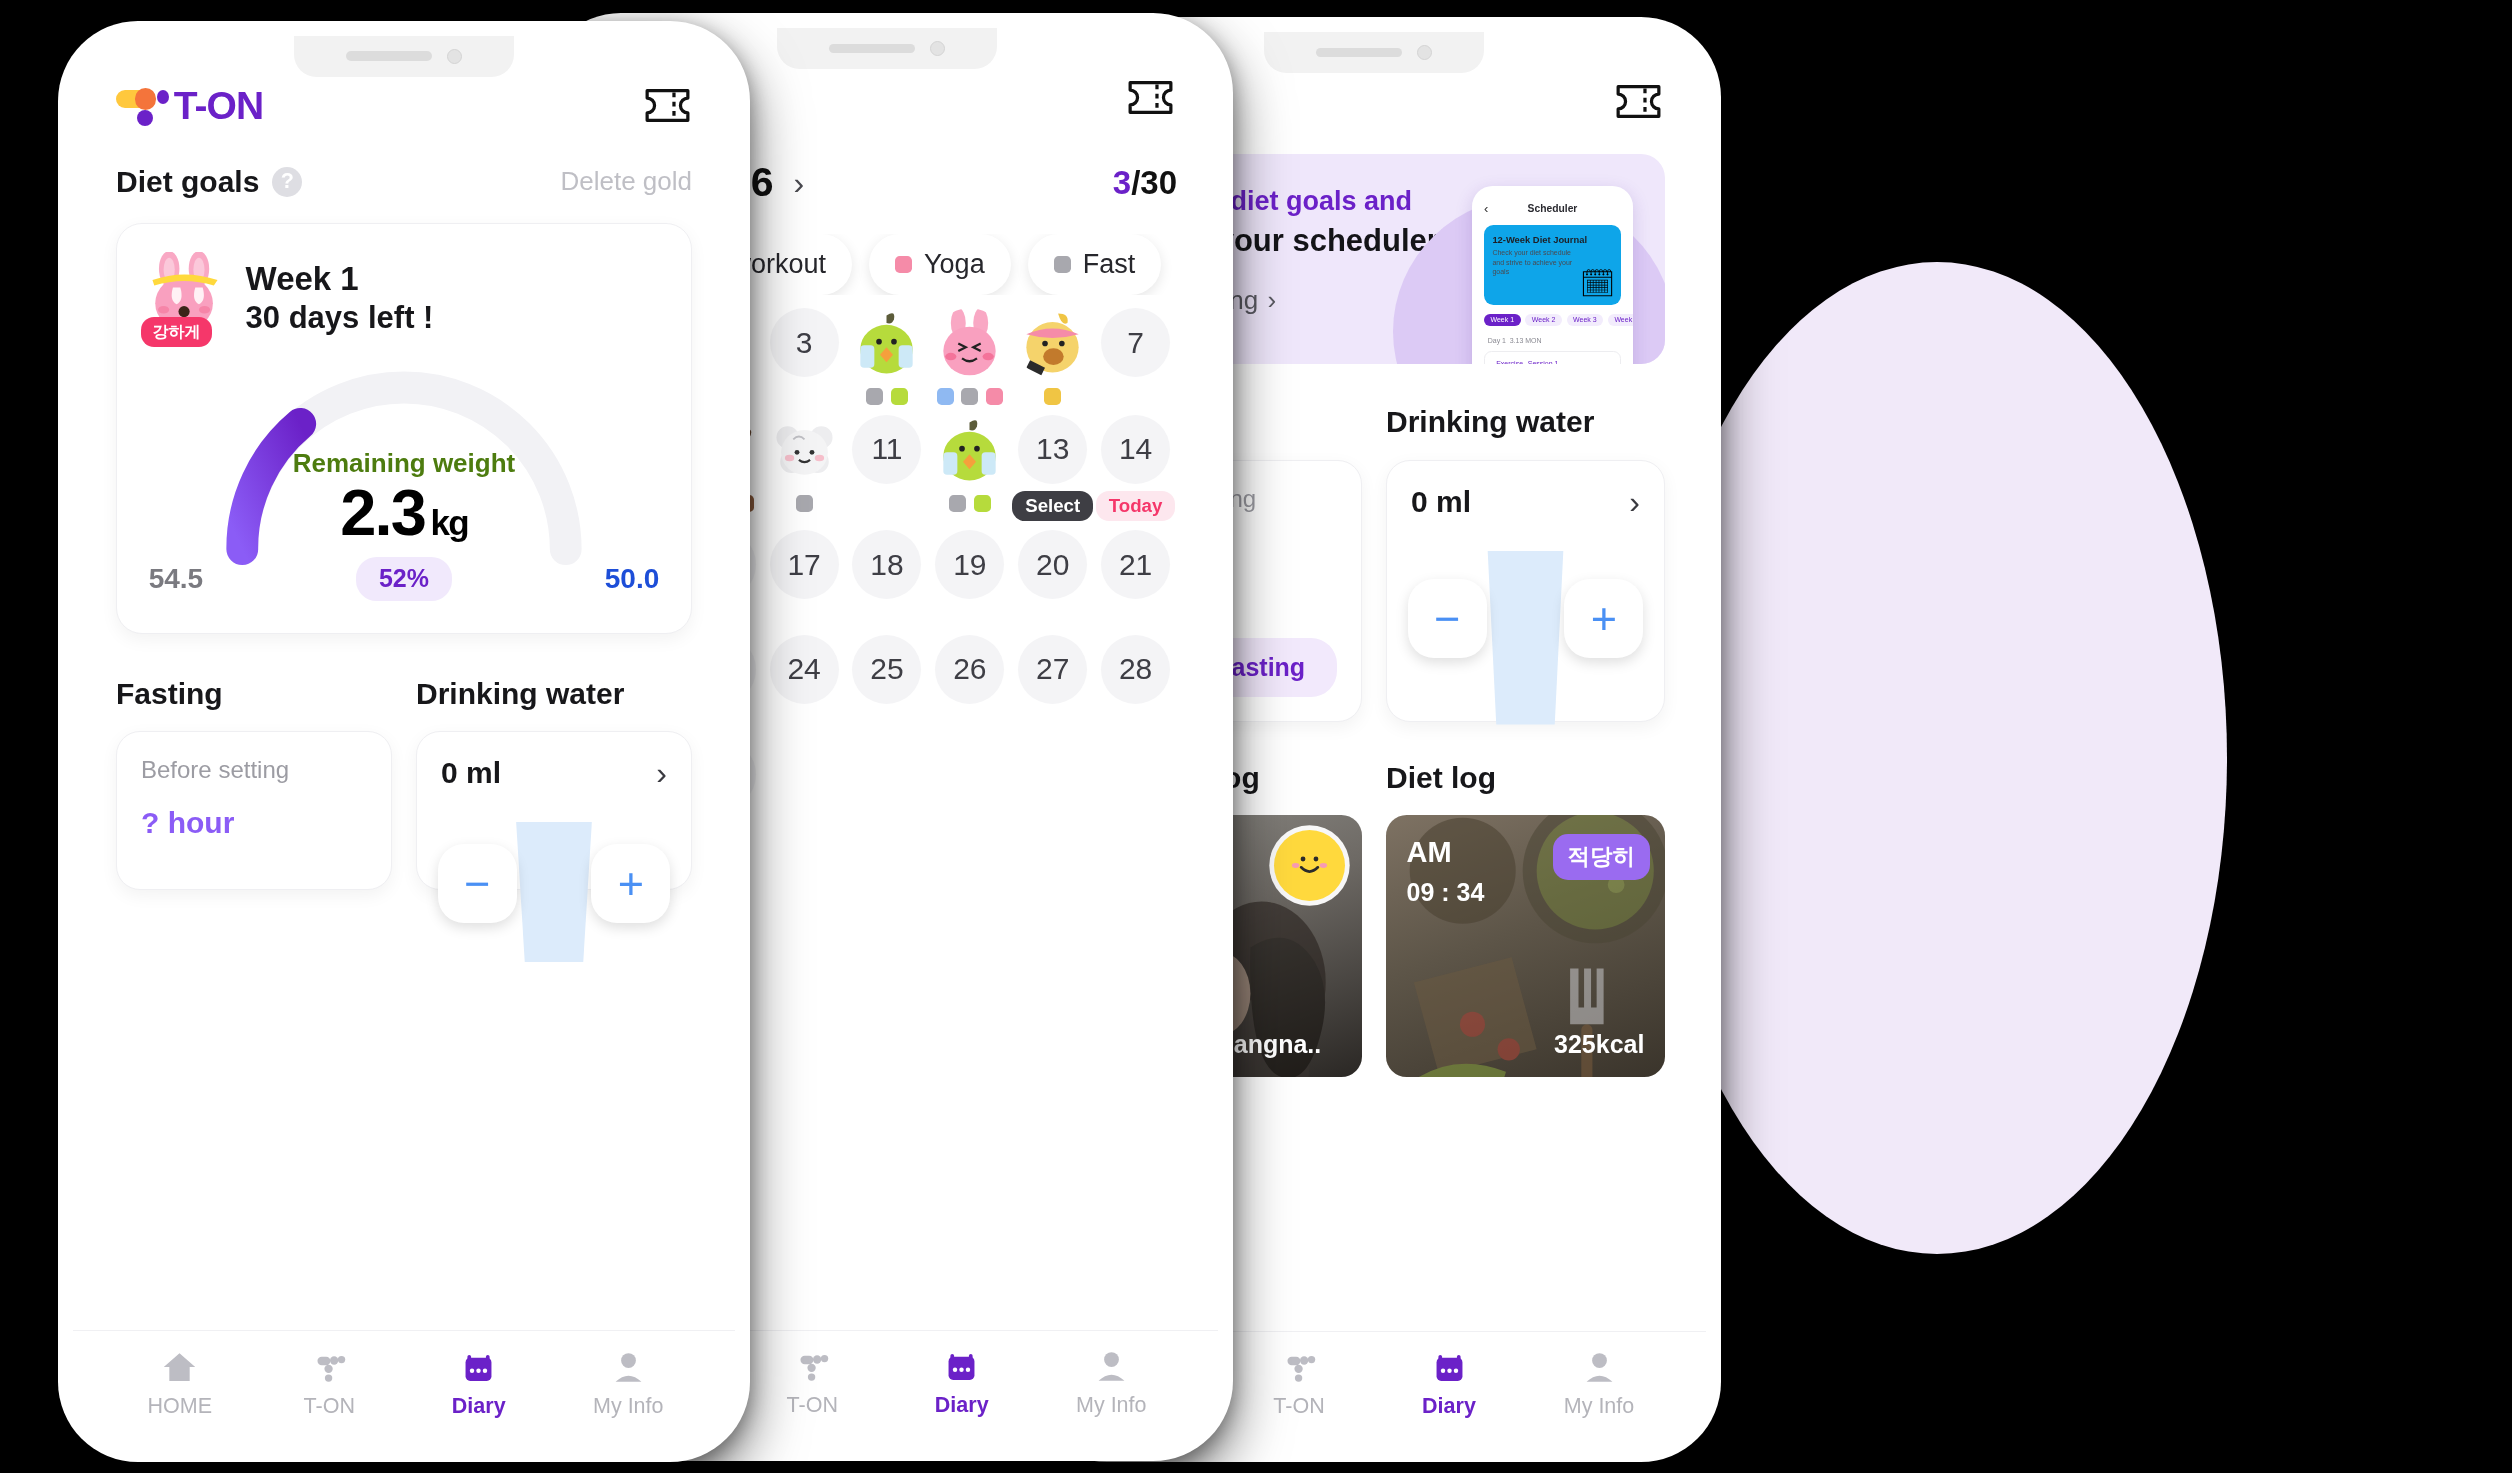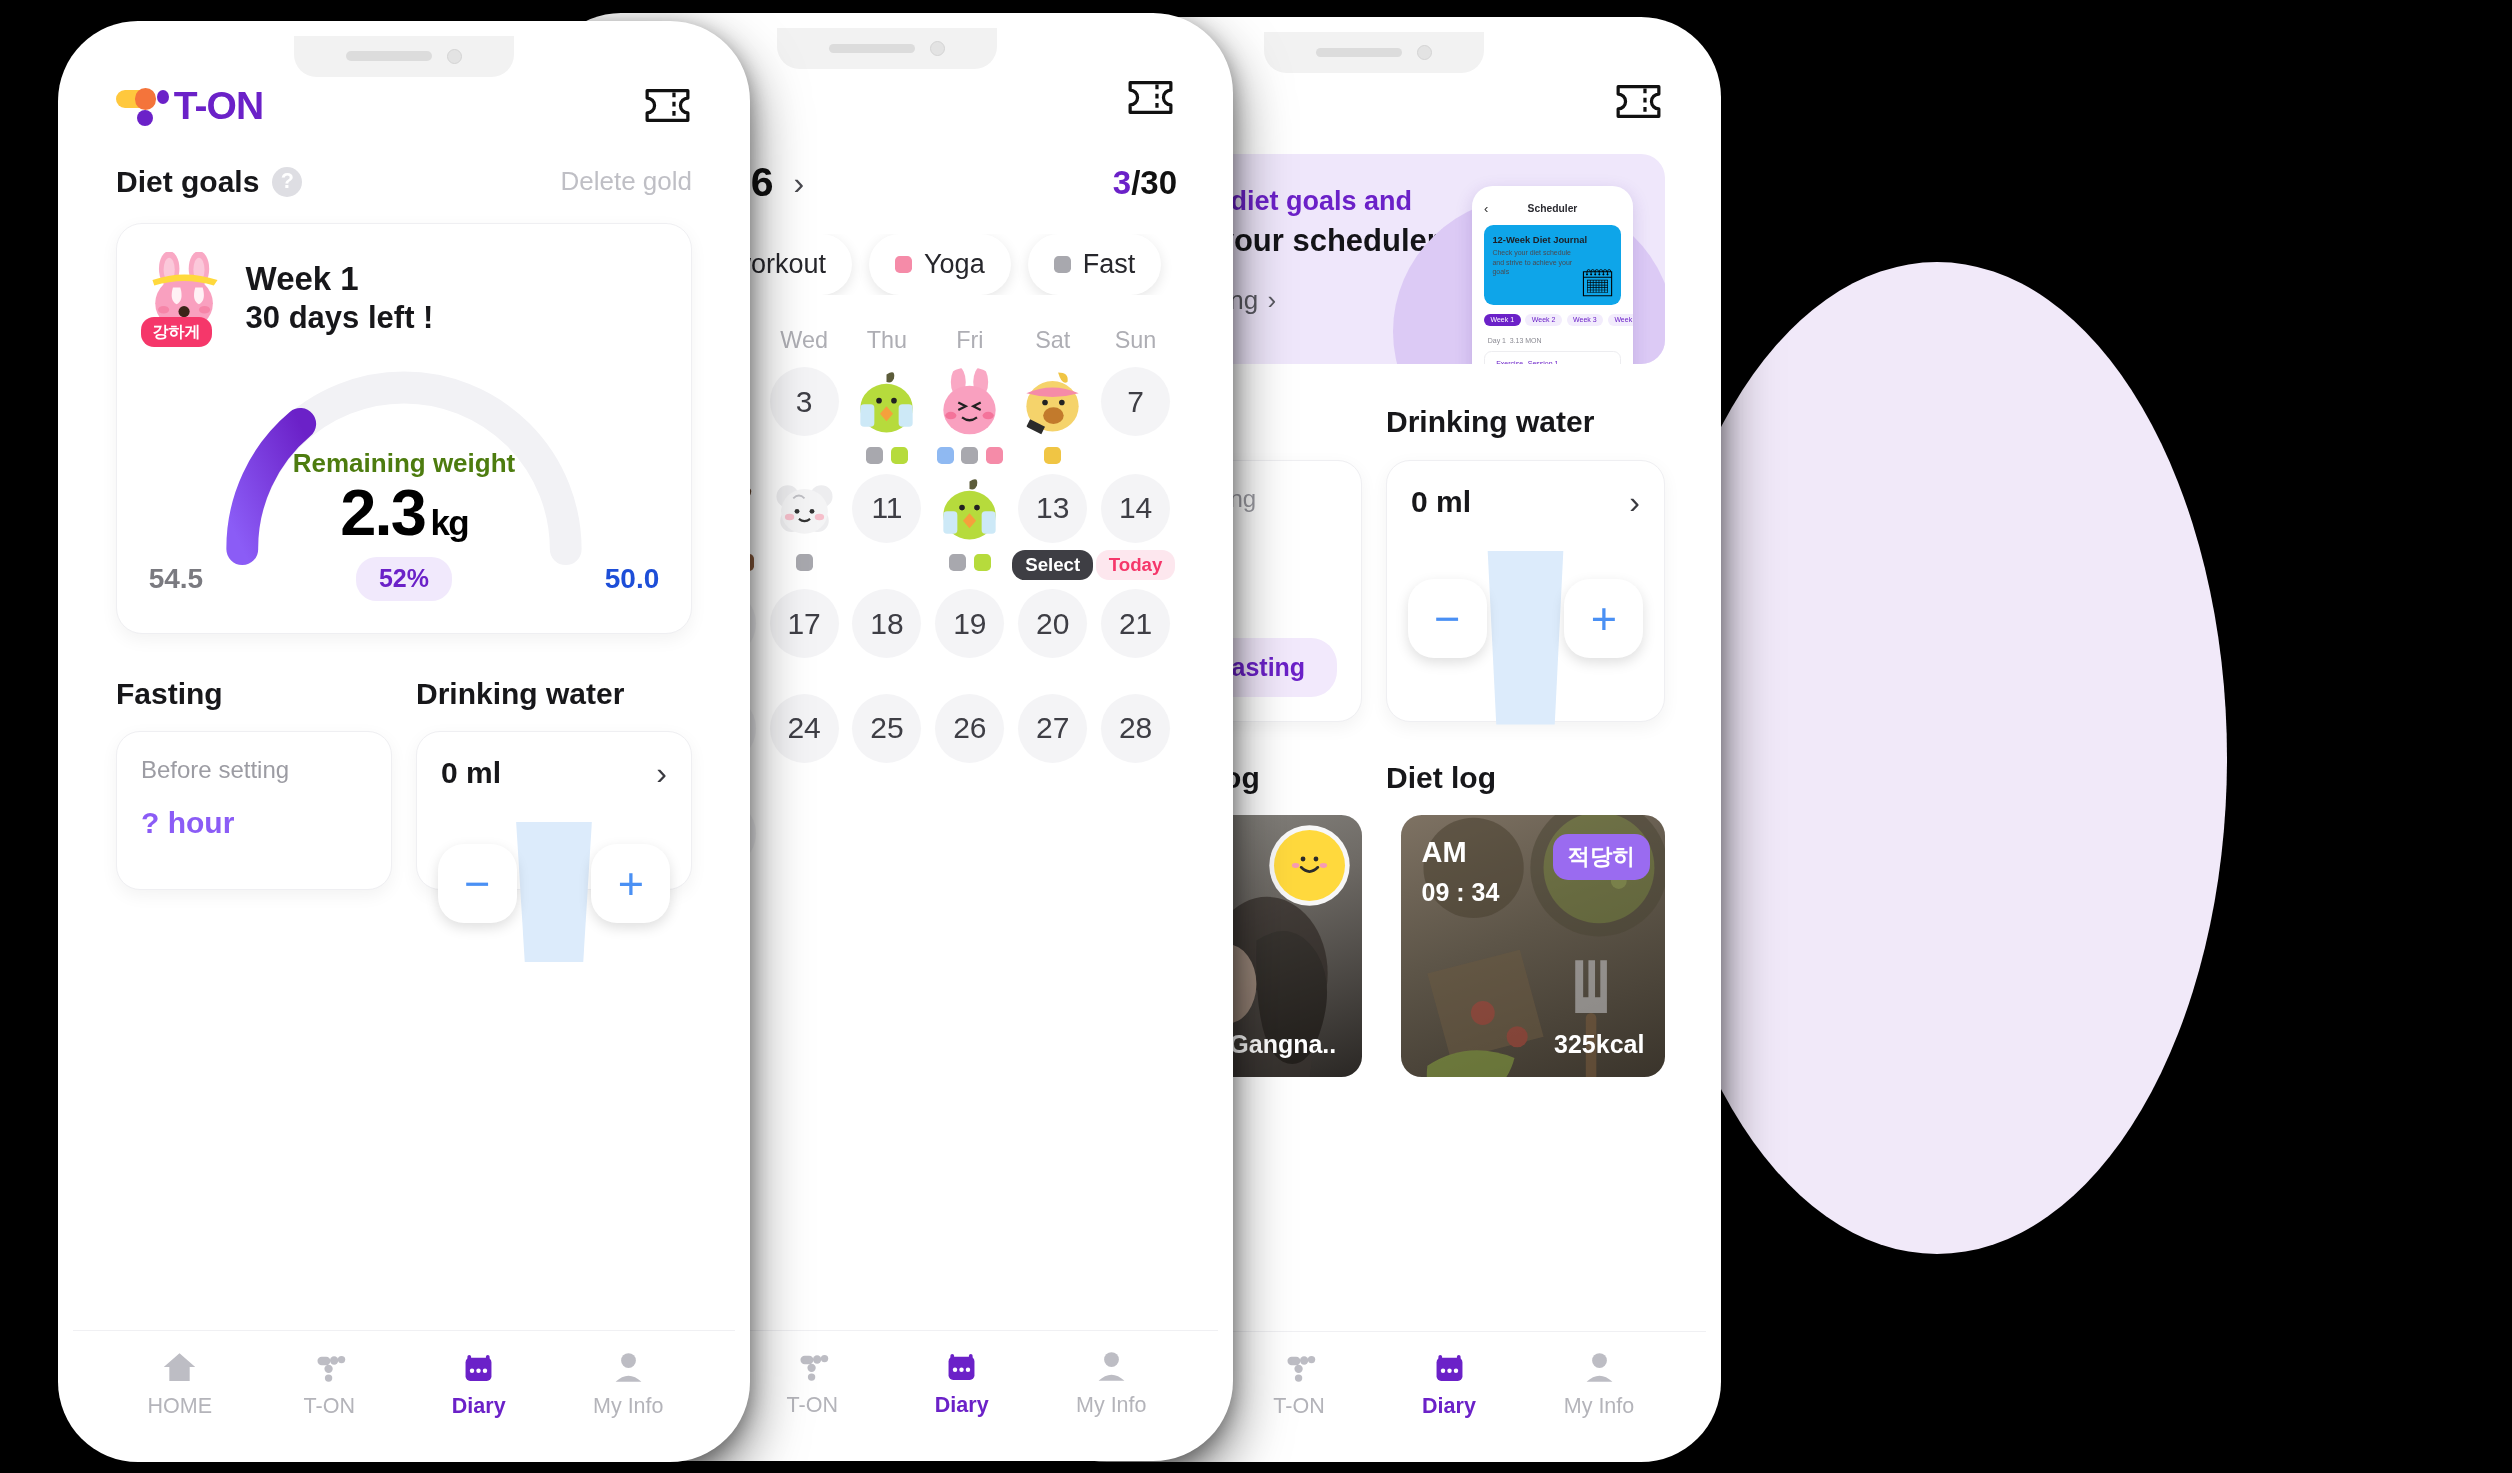--- a/index.html
+++ b/index.html
@@ -280,21 +280,20 @@
   .glass3 { top:90px; height:174px; }
   .step3 { top:118px; }
 
   .log-titles { display:flex; margin-top:39px; }
   .log-titles > div { font-size:30px; font-weight:700; color:#17171A; }
   .log-cards { display:flex; gap:24px; margin-top:20.6px; }
   .log-card {
     flex:1 1 0; height:262px; border-radius:20.6px;
     position:relative; overflow:hidden;
     color:#fff;
-    margin-left:15px;
   }
   .log-ex { background:linear-gradient(160deg,#8d8b86 0%,#6d6964 40%,#2a2724 100%); }
   .log-diet{ background:linear-gradient(160deg,#7e7263 0%,#5d5548 45%,#3a342b 100%); }
   .log-top { position:absolute; left:20.6px; top:20.6px; }
   .log-min { font-size:29px; font-weight:700; }
   .log-time { font-size:25px; font-weight:600; margin-top:9.4px; }
   .log-bottom { position:absolute; left:20.6px; bottom:18.7px; font-size:25px; font-weight:600; }
   .log-bottom.right { left:auto; right:20.6px; }
   .smiley {
     position:absolute; right:17px; top:15px;
@@ -516,29 +515,20 @@
           <div class="chip">
             <span class="chip-dot" style="background:#F58BA8"></span>
             <span class="chip-label">Yoga</span>
           </div>
           <div class="chip">
             <span class="chip-dot" style="background:#A8A8AE"></span>
             <span class="chip-label">Fast</span>
           </div>
         </div>
 
-      <div class="dow" id="dow-row">
-          <div>Mon</div>
-          <div>Tue</div>
-          <div>Wed</div>
-          <div>Thu</div>
-          <div>Fri</div>
-          <div>Sat</div>
-          <div>Sun</div>
-        </div>
 
       <div class="cal-grid" id="cal-grid">
           <div class="cell">
             <div class="daynum">1</div>
             <div class="cell-spacer"></div>
           </div>
           <div class="cell">
             <div class="avatar">
               <svg viewBox="0 0 76 76" width="71" height="71">
                 <path d="M12 22 L16 6 L30 18z" fill="#8FB0E8"></path>

